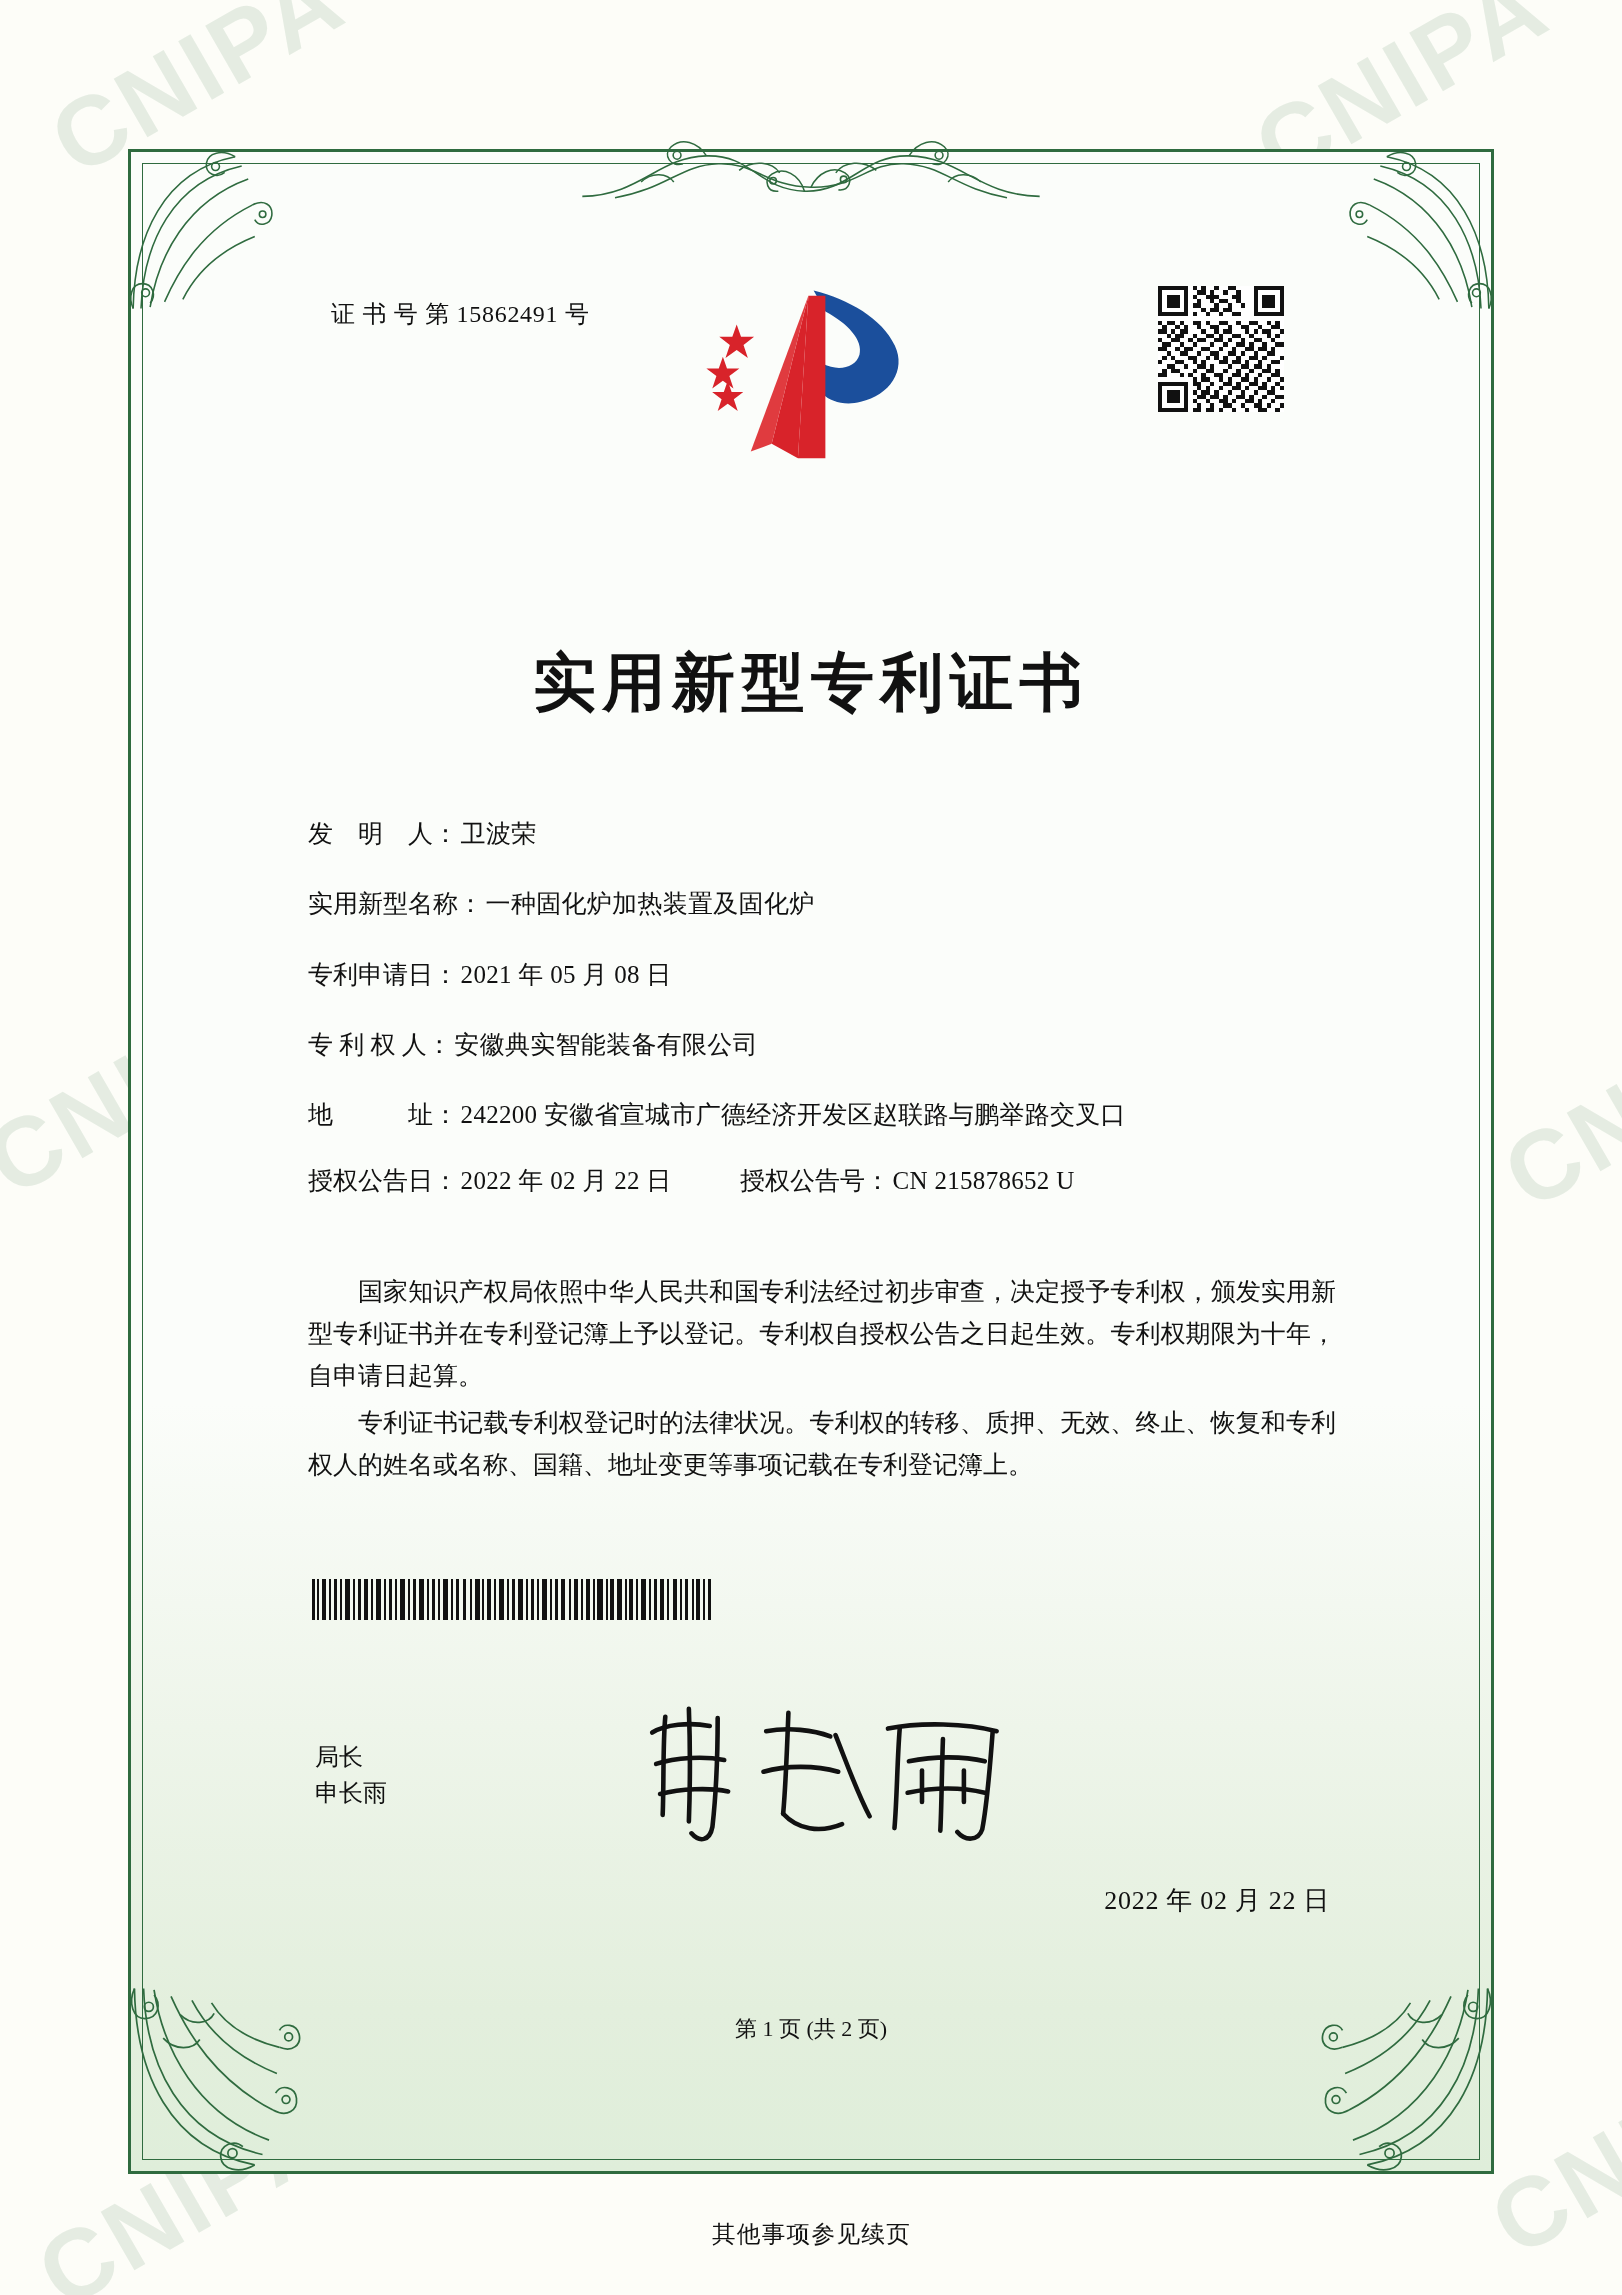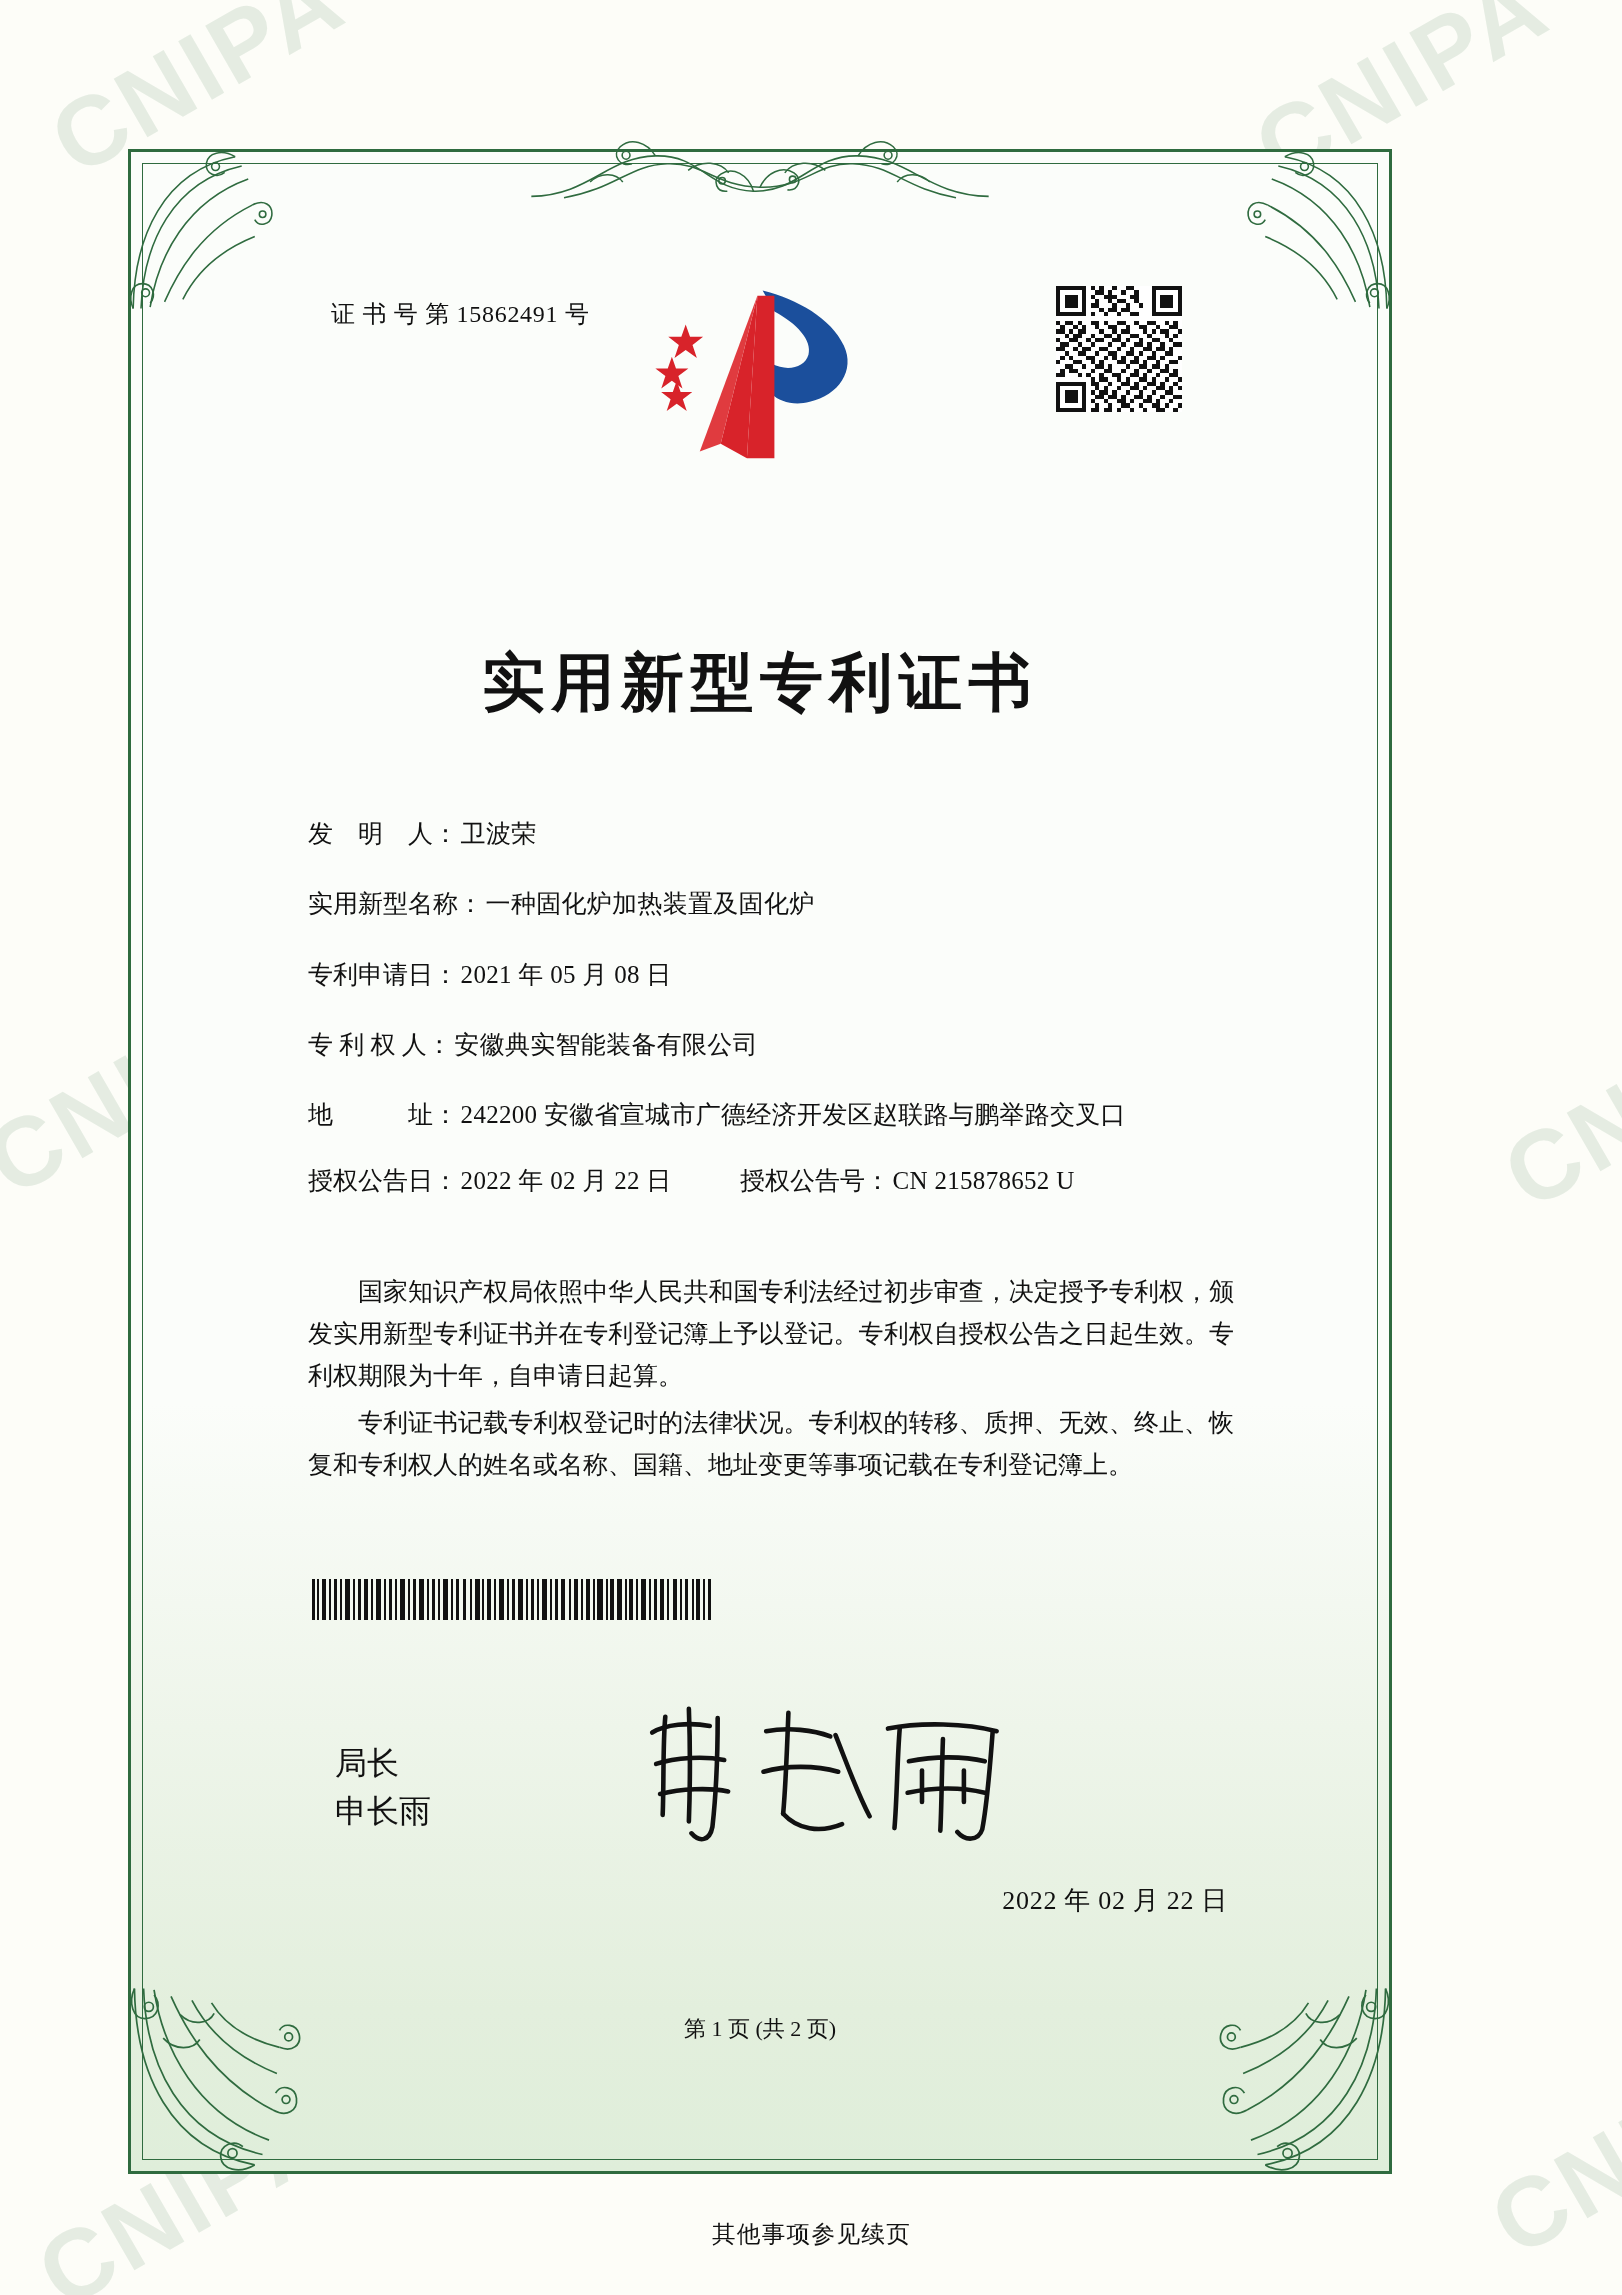--- a/index.html
+++ b/index.html
@@ -38,21 +38,21 @@
     letter-spacing: 3.9px;
     transform-origin: center center;
     white-space: nowrap;
   }
 
   
   .cert {
     position: absolute;
     left: 128px;
     top: 149px;
-    width: 1264px;
+    width: 1366px;
     height: 2025px;
     box-sizing: border-box;
   }
   .frame-outer {
     position: absolute;
     inset: 0;
     border: 3.3px solid #2f6b3f;
     box-sizing: border-box;
     background: linear-gradient(to bottom, #fbfdfa 0%, #fbfdfa 62%, #eef5ea 78%, #e3efdd 92%, #dfeeda 100%);
   }
@@ -175,24 +175,23 @@
     left: 105px;
     top: 1391px;
     height: 41px;
     width: 432px;
   }
 
   .signature-block {
     position: absolute;
     left: 108px;
     top: 1551px;
-    font-size: 32px;
+    font-size: 24px;
     line-height: 1.5;
     color: #111;
-    margin-left: 20px;
   }
   .sign-img {
     position: absolute;
     left: 419px;
     top: 1505px;
     width: 406px;
     height: 151px;
   }
   .sign-date {
     position: absolute;

